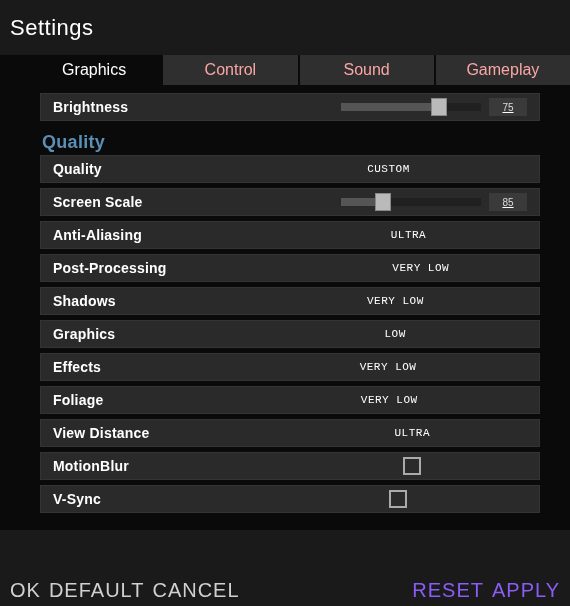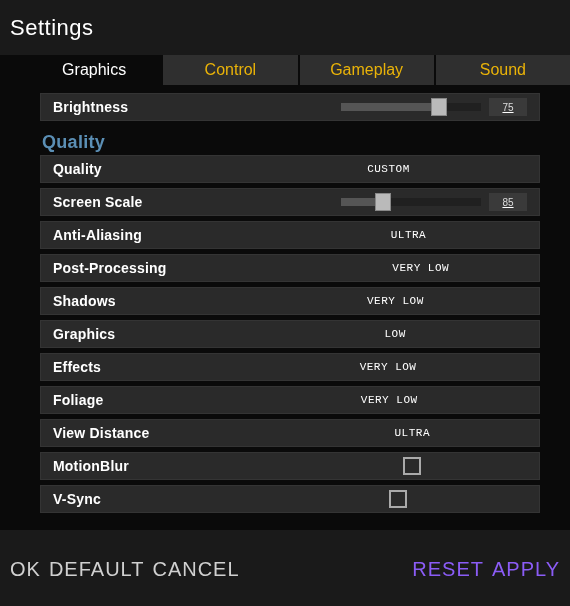--- a/index.html
+++ b/index.html
@@ -28,21 +28,21 @@
       letter-spacing: 0.5px;
     }
     .tabs {
       display: flex;
       height: 30px;
       margin-left: 27px;
     }
     .tab {
       flex: 1;
       background: #2f2f2f;
-      color: #eab308;
+      color: #fca5a5;
       display: flex;
       align-items: center;
       justify-content: center;
       font-size: 16px;
       margin-right: 2px;
       cursor: pointer;
     }
     .tab:last-child {
       margin-right: 0;
     }
@@ -165,21 +165,21 @@
     .footer {
       position: absolute;
       bottom: 0;
       left: 0;
       right: 0;
       background: #1a1a1a;
       height: 76px;
       display: flex;
       align-items: flex-end;
       justify-content: space-between;
-      padding: 0 10px 25px;
+      padding: 0 10px 4px;
     }
     .footer-left, .footer-right {
       display: flex;
       gap: 8px;
     }
     .footer-btn {
       font-size: 20px;
       letter-spacing: 1px;
       cursor: pointer;
     }
@@ -193,22 +193,22 @@
 </head>
 <body>
 
 <div class="header">
   <div class="header-title">Settings</div>
 </div>
 
 <div class="tabs">
   <div class="tab active">Graphics</div>
   <div class="tab">Control</div>
+  <div class="tab">Sound</div>
   <div class="tab">Gameplay</div>
-  <div class="tab">Sound</div>
 </div>
 
 <div class="content">
   <div class="scroll-container">
 
     <div class="row">
       <div class="row-label">Brightness</div>
       <div class="slider-container">
         <div class="slider-track">
           <div class="slider-filled" style="width:70%"></div>

